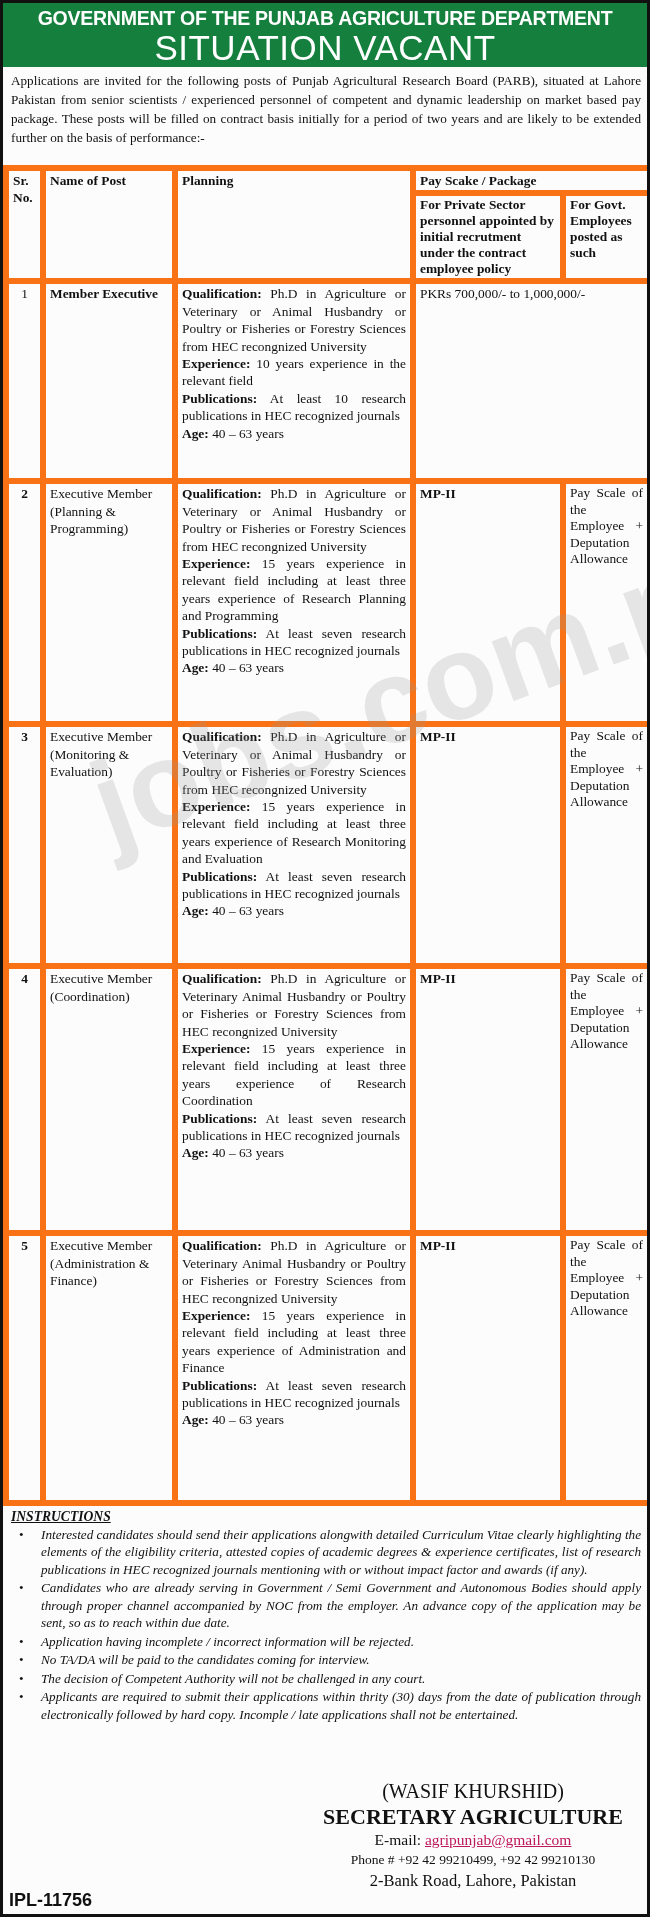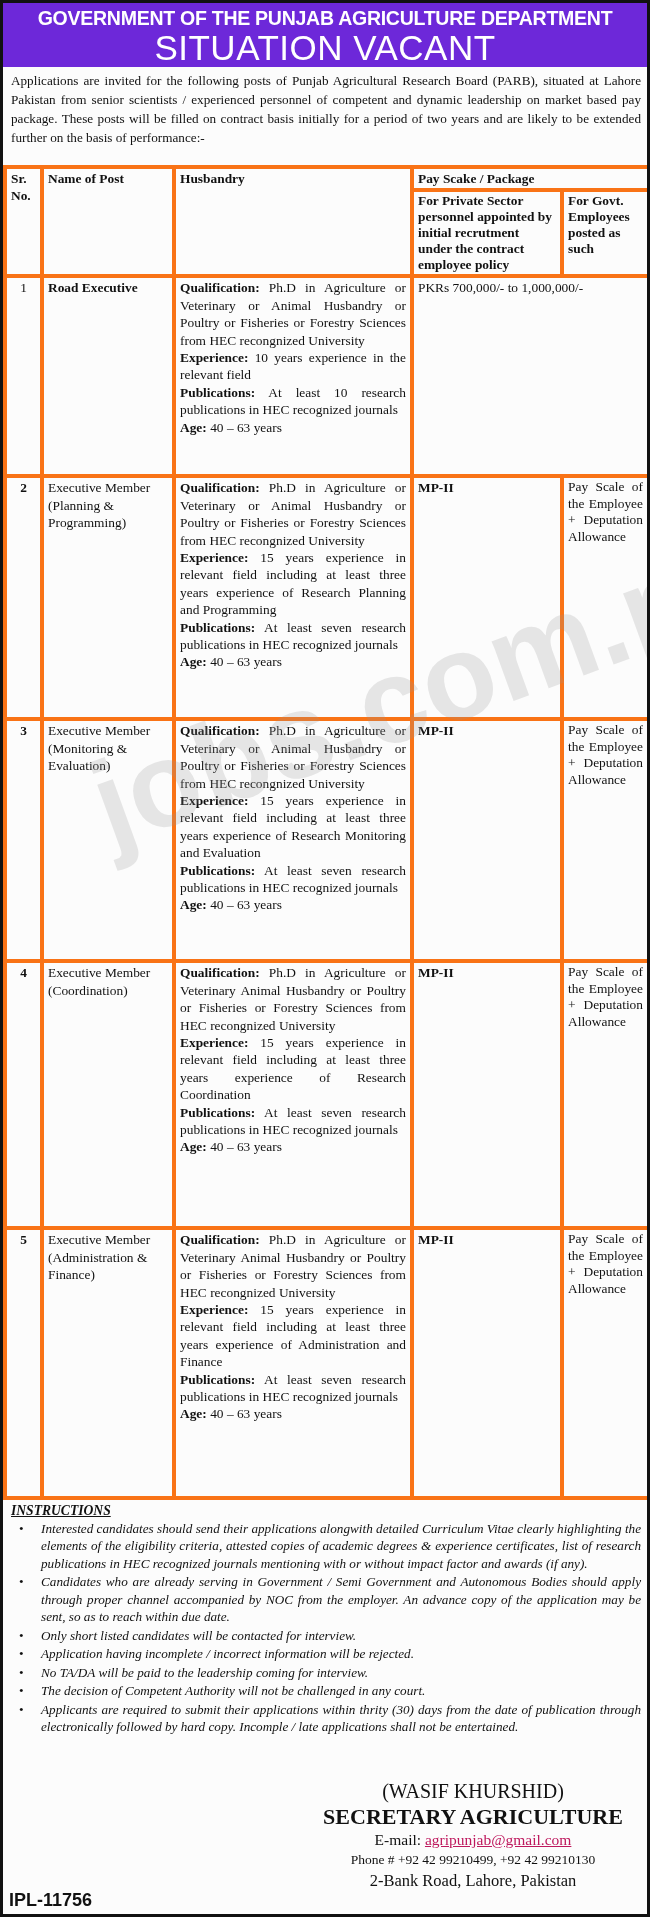--- a/index.html
+++ b/index.html
@@ -3,42 +3,42 @@
 <meta charset="utf-8">
 <style>
   * { box-sizing: border-box; margin: 0; padding: 0; }
   html, body { width: 650px; background: #ffffff; }
   body { font-family: "Liberation Serif", serif; color: #111; position: relative; }
   .ad {
     width: 650px; height: 1917px; position: relative;
     border: 3px solid #111; background: #fcfcfc; overflow: hidden;
   }
   .banner {
-    background: #6d28d9; color: #fff; text-align: center;
+    background: #15803d; color: #fff; text-align: center;
     padding: 2px 0 4px 0; height: 64px;
   }
   .banner .dept {
     font-family: "Liberation Sans", sans-serif; font-weight: bold;
     font-size: 21px; letter-spacing: -0.3px; line-height: 26px;
     transform: scaleX(0.93); transform-origin: center;
   }
   .banner .title {
     font-family: "Liberation Sans", sans-serif; font-weight: normal;
     font-size: 35px; line-height: 34px; letter-spacing: 0.5px;
   }
   .intro {
     font-size: 13.2px; line-height: 19px; padding: 4px 6px 2px 8px;
     text-align: justify; height: 98px;
   }
   table.posts {
     border-collapse: collapse; width: 644px; table-layout: fixed;
     font-size: 13.4px; line-height: 17.4px;
   }
   table.posts td, table.posts th {
-    border: 4px solid #f97316; vertical-align: top; padding: 1px 4px;
+    border: 6px solid #f97316; vertical-align: top; padding: 1px 4px;
   }
   table.posts th { font-weight: bold; text-align: left; }
   .col-sr { width: 37px; }
   .col-name { width: 132px; }
   .col-crit { width: 238px; }
   .col-priv { width: 150px; }
   .col-govt { width: 87px; }
   .hdr-row th { height: 22px; }
   .center { text-align: center; }
   .sub-hdr { text-align: justify; line-height: 16px; }
@@ -102,32 +102,32 @@
       <col class="col-sr">
         <col class="col-name">
         <col class="col-crit">
         <col class="col-priv">
         <col class="col-govt">
     </colgroup>
     <thead>
       <tr class="hdr-row">
         <th rowspan="2">Sr. No.</th>
         <th rowspan="2">Name of Post</th>
-        <th rowspan="2">Husbandry</th>
+        <th rowspan="2">Planning</th>
         <th colspan="2" class="center">Pay Scake / Package</th>
       </tr>
       <tr>
         <th class="sub-hdr">For Private Sector personnel appointed by initial recrutment under the contract employee policy</th>
         <th class="sub-hdr">For Govt. Employees posted as such</th>
       </tr>
     </thead>
     <tbody>
       <tr class="row1">
         <td class="sr">1</td>
-        <td class="bold">Road Executive</td>
+        <td class="bold">Member Executive</td>
         <td class="crit">
           <div><b>Qualification:</b> <span>Ph.D in Agriculture or Veterinary or Animal Husbandry or Poultry or Fisheries or Forestry Sciences from HEC recongnized University</span></div>
           <div><b>Experience:</b> <span>10 years experience in the relevant field</span></div>
           <div><b>Publications:</b> <span>At least 10 research publications in HEC recognized journals</span></div>
           <div><b>Age:</b> <span>40 – 63 years</span></div>
         </td>
         <td colspan="2">PKRs 700,000/- to 1,000,000/-</td>
       </tr>
 
       <tr class="row2">
@@ -182,23 +182,22 @@
         <td class="govt">Pay Scale of the Employee + Deputation Allowance</td>
       </tr>
     </tbody>
   </table>
 
   <div class="instructions">
     <div class="ins-title">INSTRUCTIONS</div>
     <ul>
       <li>Interested candidates should send their applications alongwith detailed Curriculum Vitae clearly highlighting the elements of the eligibility criteria, attested copies of academic degrees &amp; experience certificates, list of research publications in HEC recognized journals mentioning with or without impact factor and awards (if any).</li>
       <li>Candidates who are already serving in Government / Semi Government and Autonomous Bodies should apply through proper channel accompanied by NOC from the employer. An advance copy of the application may be sent, so as to reach within due date.</li>
-      <li>Only short listed candidates will be contacted for interview.</li>
       <li>Application having incomplete / incorrect information will be rejected.</li>
-      <li>No TA/DA will be paid to the leadership coming for interview.</li>
+      <li>No TA/DA will be paid to the candidates coming for interview.</li>
       <li>The decision of Competent Authority will not be challenged in any court.</li>
       <li>Applicants are required to submit their applications within thrity (30) days from the date of publication through electronically followed by hard copy. Incomple / late applications shall not be entertained.</li>
     </ul>
   </div>
 
   <div class="signature">
     <div class="sig-name">(WASIF KHURSHID)</div>
     <div class="sig-title">SECRETARY AGRICULTURE</div>
     <div class="sig-email">
       <span>E-mail: </span><a>agripunjab@gmail.com</a>

